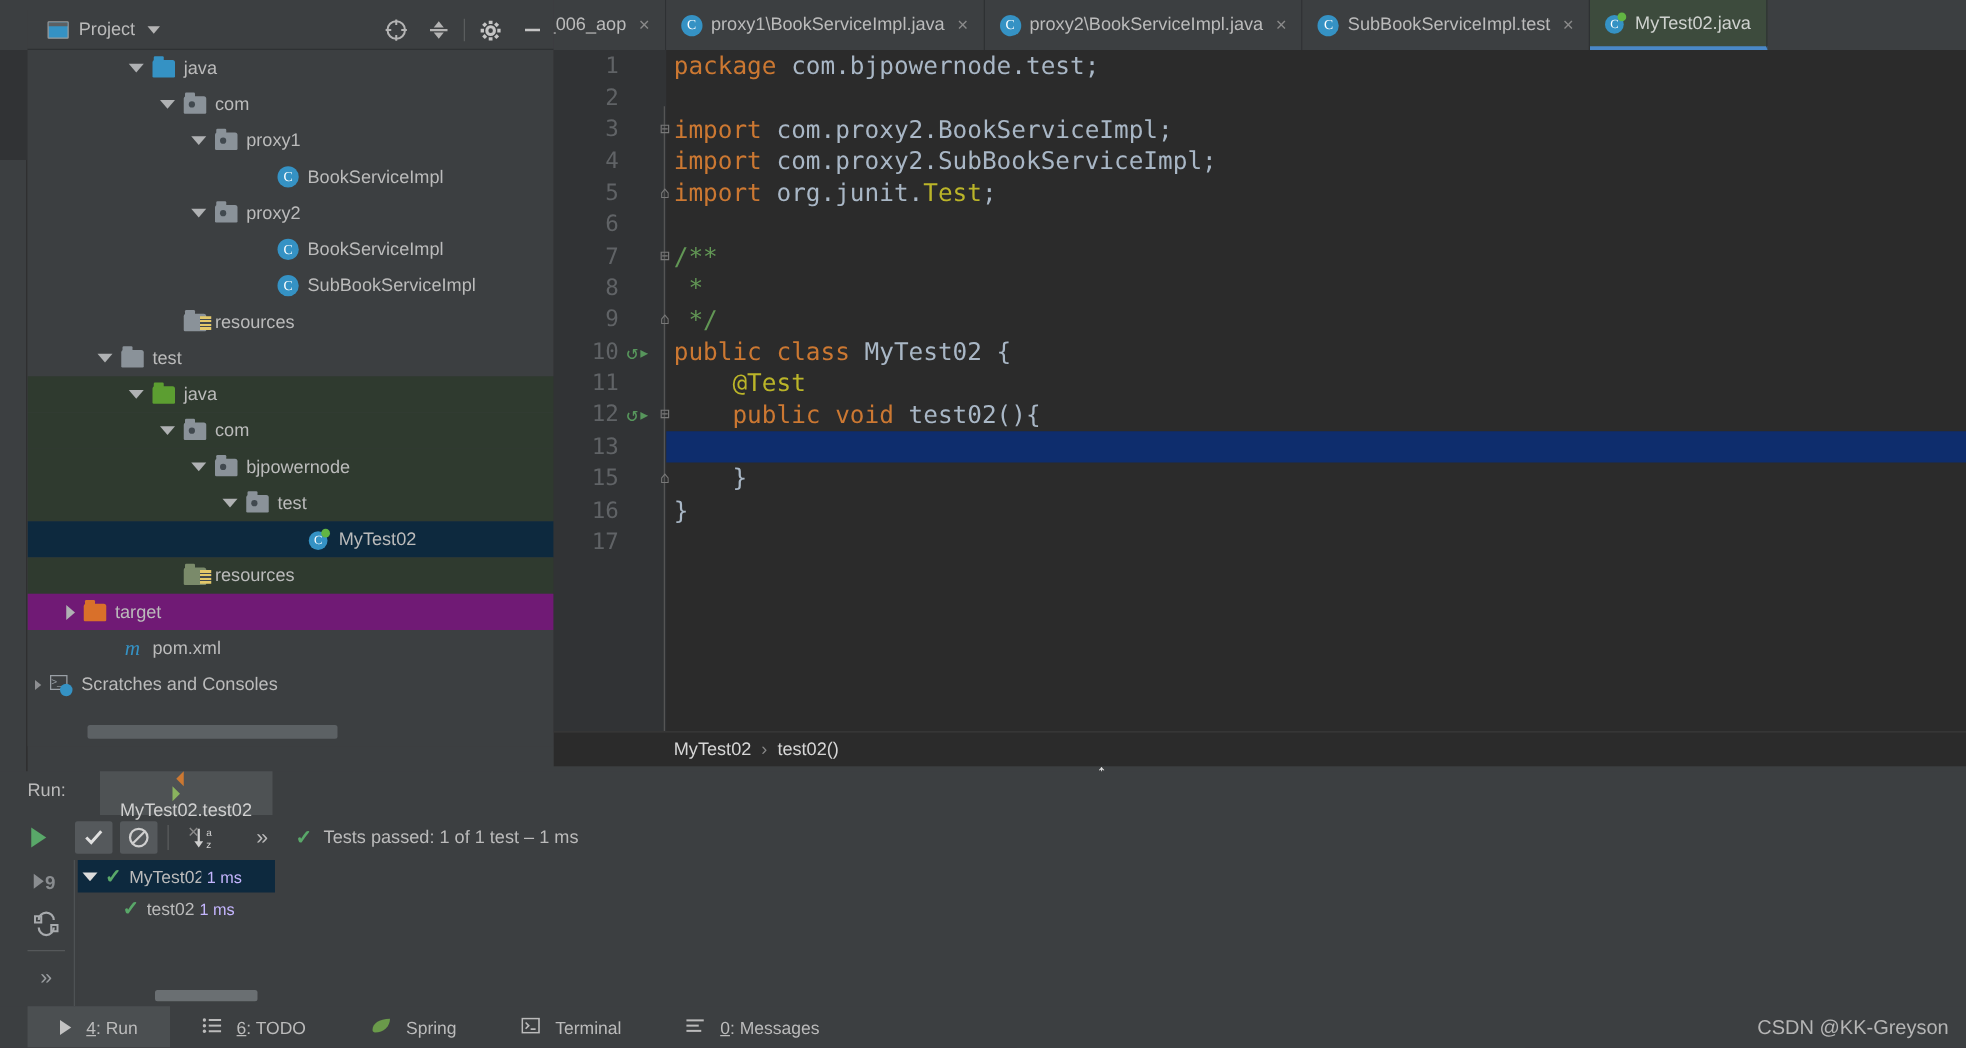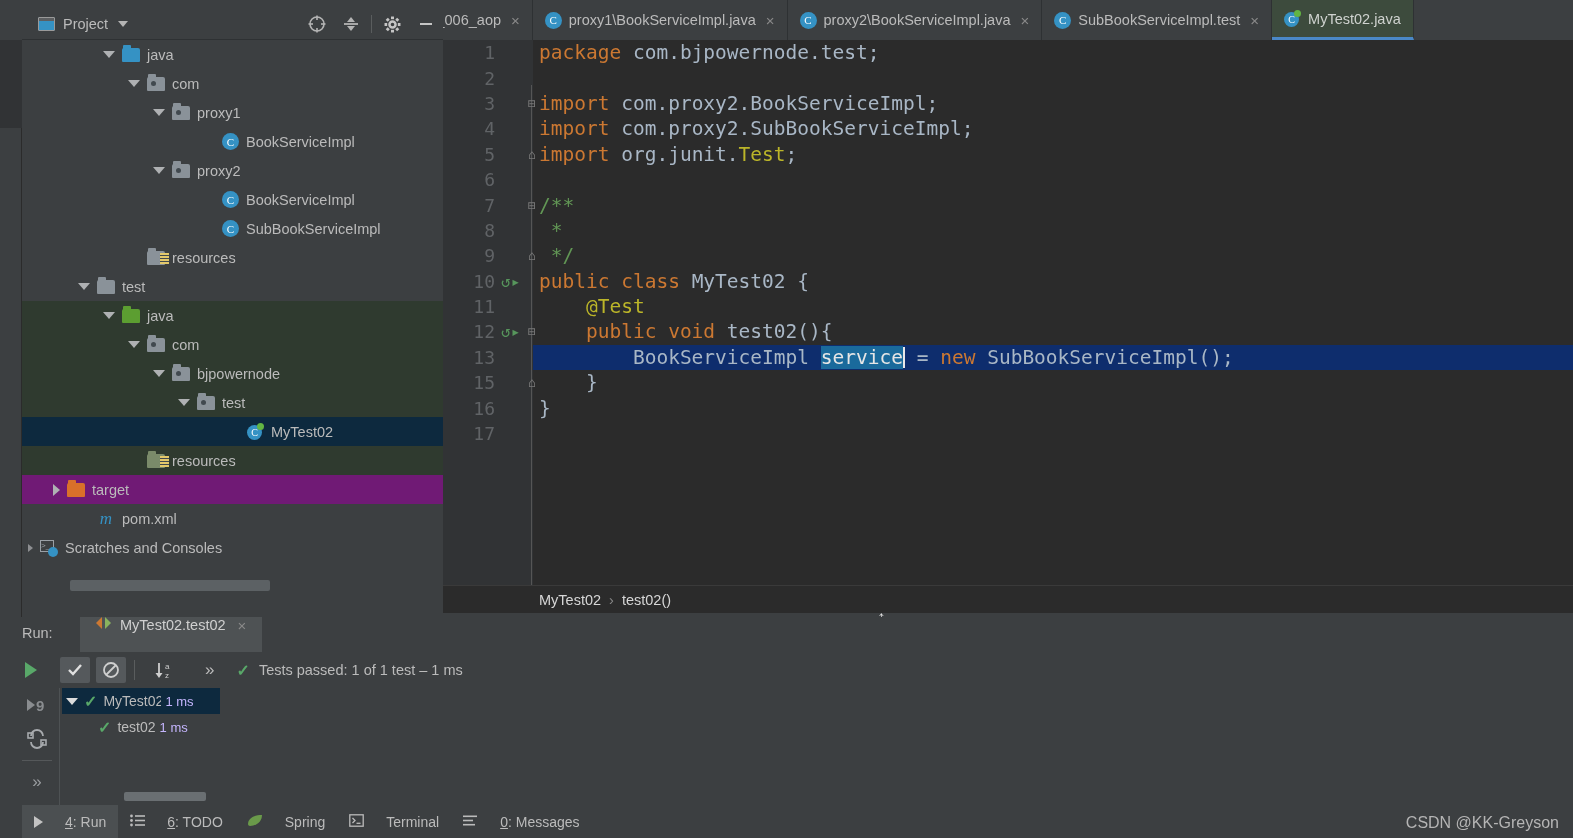--- a/index.html
+++ b/index.html
@@ -118,21 +118,21 @@
 
   
   .breadcrumb{ position:absolute; left:443px; top:585px; right:0; height:28px; background:#2b2b2b; display:flex; align-items:center; padding-left:96px; font-size:14.5px; color:#d7d7d7; border-top:1px solid #3a3a3a;}
   .bc-sep{ margin:0 8px; color:#888; }
   .resize-h{ position:absolute; left:877px; top:608px; font-size:17px; color:#e0e0e0; }
 
   
   .runpanel{ position:absolute; left:0; top:617px; right:0; height:188px; background:#3c3f41; }
   .run-tabbar{ position:absolute; left:0; top:0; width:100%; height:35px; }
   .run-label{ position:absolute; left:22px; top:8px; font-size:14.5px; color:#bbbbbb; }
-  .run-tab{ position:absolute; left:80px; top:0; height:35px; padding:0 16px; display:flex; align-items:flex-start; background:#4e5254; font-size:14.5px; color:#d0d0d0;}
+  .run-tab{ position:absolute; left:80px; top:0; height:35px; padding:0 16px; display:flex; align-items:center; background:#4e5254; font-size:14.5px; color:#d0d0d0;flex-direction:column;}
   .run-tab .rdiamond{ width:0;height:0;margin-right:9px;
       border-top:6px solid transparent;border-bottom:6px solid transparent;border-right:6px solid #cc7832;}
   .run-tab .rdiamond2{ width:0;height:0;margin-left:-6px;margin-right:9px;
       border-top:6px solid transparent;border-bottom:6px solid transparent;border-left:6px solid #8ab35e;}
   .run-tab .tclose{ margin-left:12px; color:#8a8a8a; font-size:15px; }
 
   .run-toolbar{ position:absolute; left:0; top:35px; width:100%; height:36px; display:flex; align-items:center; }
   .rt-btn{ width:30px;height:26px;display:flex;align-items:center;justify-content:center;margin-left:6px;border-radius:2px;}
   .rt-btn.on{ background:#55595c; }
   .rt-sep{ width:1px;height:20px;background:#5a5d5e;margin:0 8px;}
@@ -146,21 +146,21 @@
   .test-tree{ position:absolute; left:62px; top:71px; width:158px; height:117px; background:#3c3f41; font-size:14px; overflow:hidden;}
   .tt-row{ display:flex; align-items:center; height:26px; white-space:nowrap; color:#bbbbbb; padding-left:4px;}
   .tt-row.sel{ background:#0d293e; }
   .tt-ms{ color:#c4b5fd; margin-left:4px; font-size:13px; }
   .tt-arrow{ width:0;height:0;border-left:6px solid transparent;border-right:6px solid transparent;border-top:7px solid #dcdcdc;margin-right:6px;}
 
   .run-hscroll{ position:absolute; left:62px; bottom:4px; width:82px; height:9px; background:#6a6f72; border-radius:2px;}
 
   
   .statusbar{ position:absolute; left:0; bottom:0; width:100%; height:33px; background:#3c3f41; display:flex; align-items:center; }
-  .sb-item{ display:flex; align-items:center; gap:22px; font-size:14px; color:#bbbbbb; padding:0 12px; height:33px; }
+  .sb-item{ display:flex; align-items:center; gap:12px; font-size:14px; color:#bbbbbb; padding:0 26px; height:33px; }
   .sb-item.active{ background:#4b4f51; }
   .sb-item u{ text-decoration:underline; }
   .watermark{ position:absolute; right:14px; bottom:6px; font-size:16px; color:#b5b5b5; }
   .play-tri{ width:0;height:0;border-top:6px solid transparent;border-bottom:6px solid transparent;border-left:9px solid #c3c3c3; }
   .play-green{ width:0;height:0;border-top:8px solid transparent;border-bottom:8px solid transparent;border-left:12px solid #59a869; }
 </style>
 </head>
 <body>
 
 <div id="app">
@@ -358,21 +358,21 @@
         <div class="cline"><span class="lno">3</span><span class="fold-mark">⊟</span><span class="ctext"><span class="kw">import</span><span class="cls"> com.proxy2.BookServiceImpl;</span></span></div>
         <div class="cline"><span class="lno">4</span><span class="ctext"><span class="kw">import</span><span class="cls"> com.proxy2.SubBookServiceImpl;</span></span></div>
         <div class="cline"><span class="lno">5</span><span class="fold-mark">⌂</span><span class="ctext"><span class="kw">import</span><span class="cls"> org.junit.</span><span class="ann">Test</span><span class="cls">;</span></span></div>
         <div class="cline"><span class="lno">6</span><span class="ctext"></span></div>
         <div class="cline"><span class="lno">7</span><span class="fold-mark">⊟</span><span class="ctext"><span class="cmt">/**</span></span></div>
         <div class="cline"><span class="lno">8</span><span class="ctext"><span class="cmt"> *</span></span></div>
         <div class="cline"><span class="lno">9</span><span class="fold-mark">⌂</span><span class="ctext"><span class="cmt"> */</span></span></div>
         <div class="cline"><span class="lno">10</span><span class="gut-run">↺▸</span><span class="ctext"><span class="kw">public class </span><span class="cls">MyTest02 {</span></span></div>
         <div class="cline"><span class="lno">11</span><span class="ctext"><span class="ann">    @Test</span></span></div>
         <div class="cline"><span class="lno">12</span><span class="gut-run">↺▸</span><span class="fold-mark">⊟</span><span class="ctext"><span class="kw">    public void </span><span class="cls">test02(){</span></span></div>
-        <div class="cline"><div class="hl-line"></div><span class="lno">13</span><span class="ctext"><span class="cls">        BookServiceImpl </span><span class="sel-tok">service</span><span class="caret-bar"></span><span class="cls"> = </span><span class="kw">new</span><span class="cls"> SubBookServiceImpl();</span></span></div>
+        <div class="cline"><div class="hl-line"></div><span class="lno">13</span></div>
         <div class="cline"><span class="lno">15</span><span class="fold-mark">⌂</span><span class="ctext"><span class="cls">    }</span></span></div>
         <div class="cline"><span class="lno">16</span><span class="ctext"><span class="cls">}</span></span></div>
         <div class="cline"><span class="lno">17</span><span class="ctext"></span></div>
       </div>
   </div>
 
   <div class="breadcrumb">
     <span>MyTest02</span>
     <span class="bc-sep">›</span>
     <span>test02()</span>

